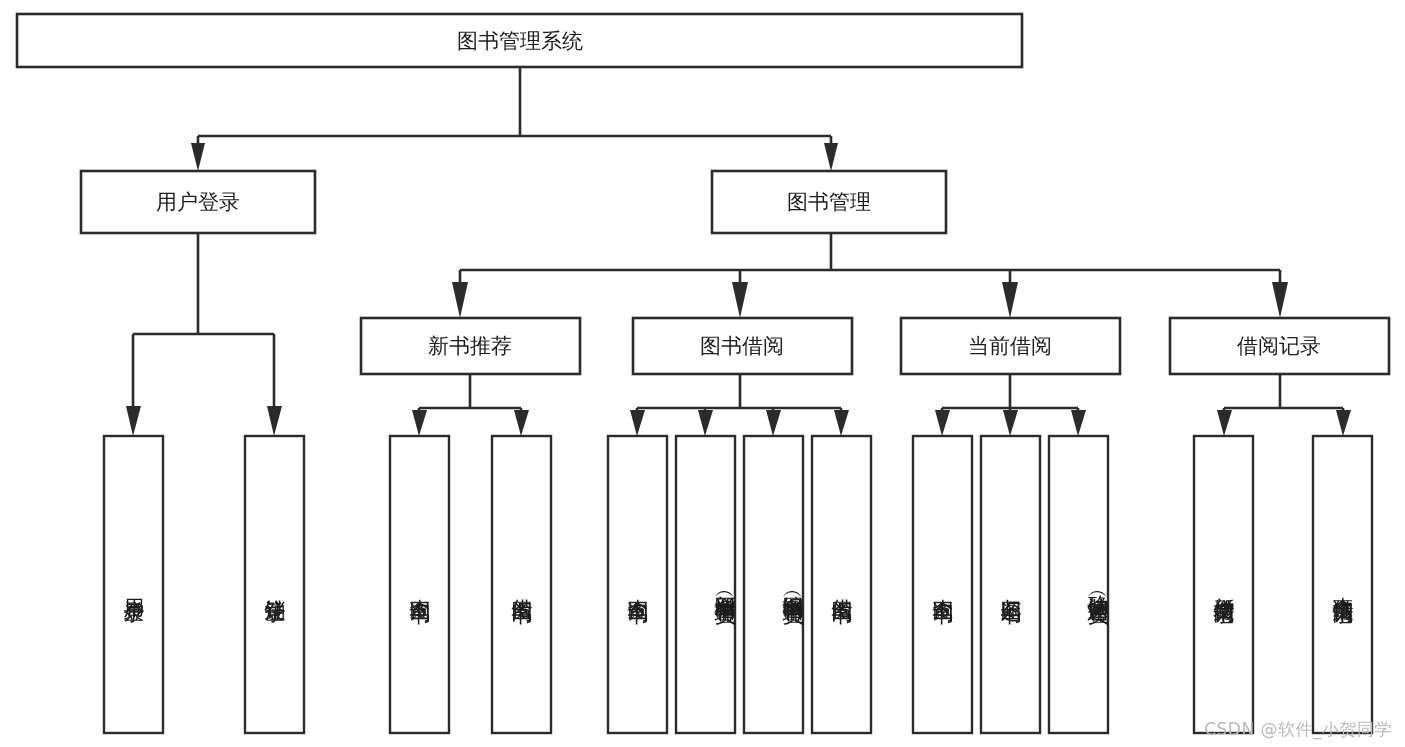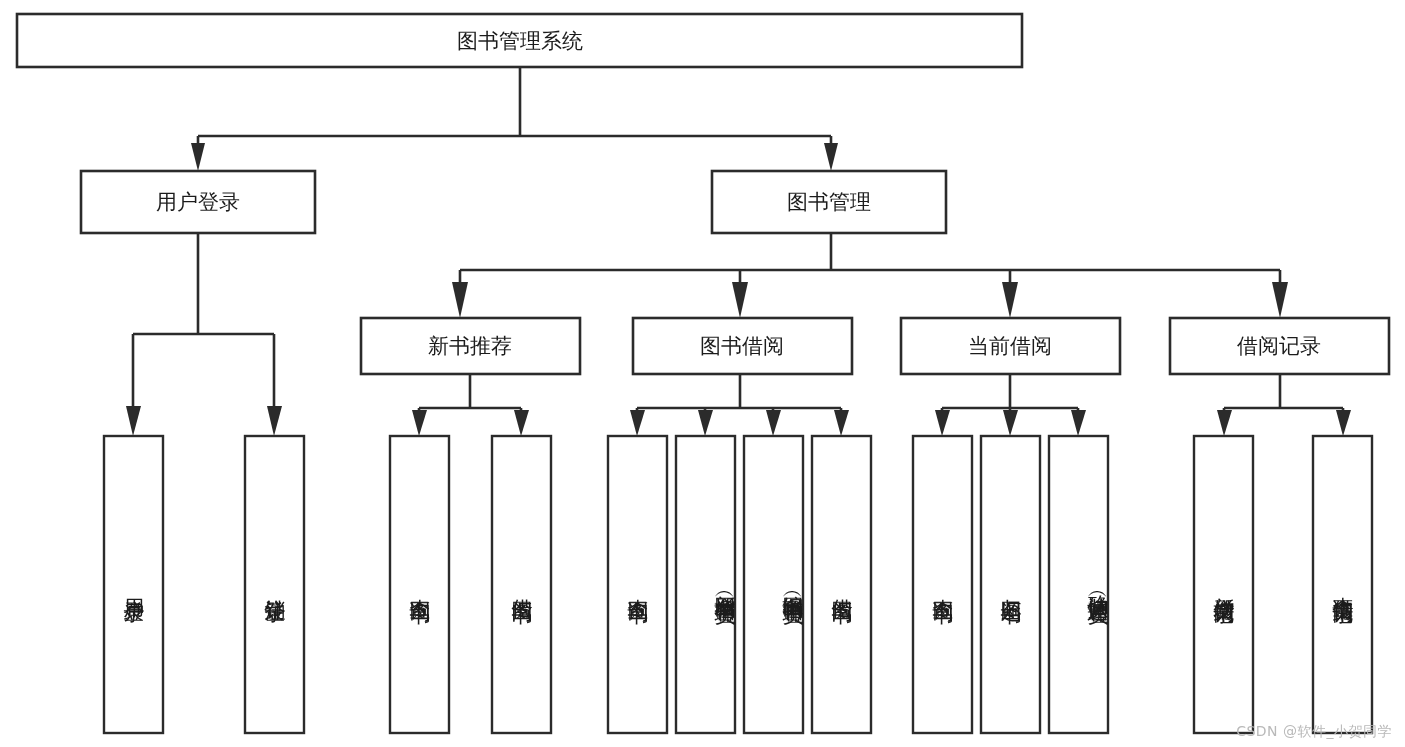--- a/index.html
+++ b/index.html
@@ -76,21 +76,21 @@
     letter-spacing: 1.5px;
     text-align: center;
     pointer-events: none;
     user-select: none;
   }
   .watermark {
     position: absolute;
     right: 8px;
     bottom: 6px;
     font-family: "DejaVu Sans", "Liberation Sans", sans-serif;
-    font-size: 14px;
+    font-size: 17px;
     color: #b9b9b9;
     letter-spacing: 0.5px;
     user-select: none;
     white-space: nowrap;
   }
 </style>
 </head>
 <body>
 
 <div id="diagram-root">

